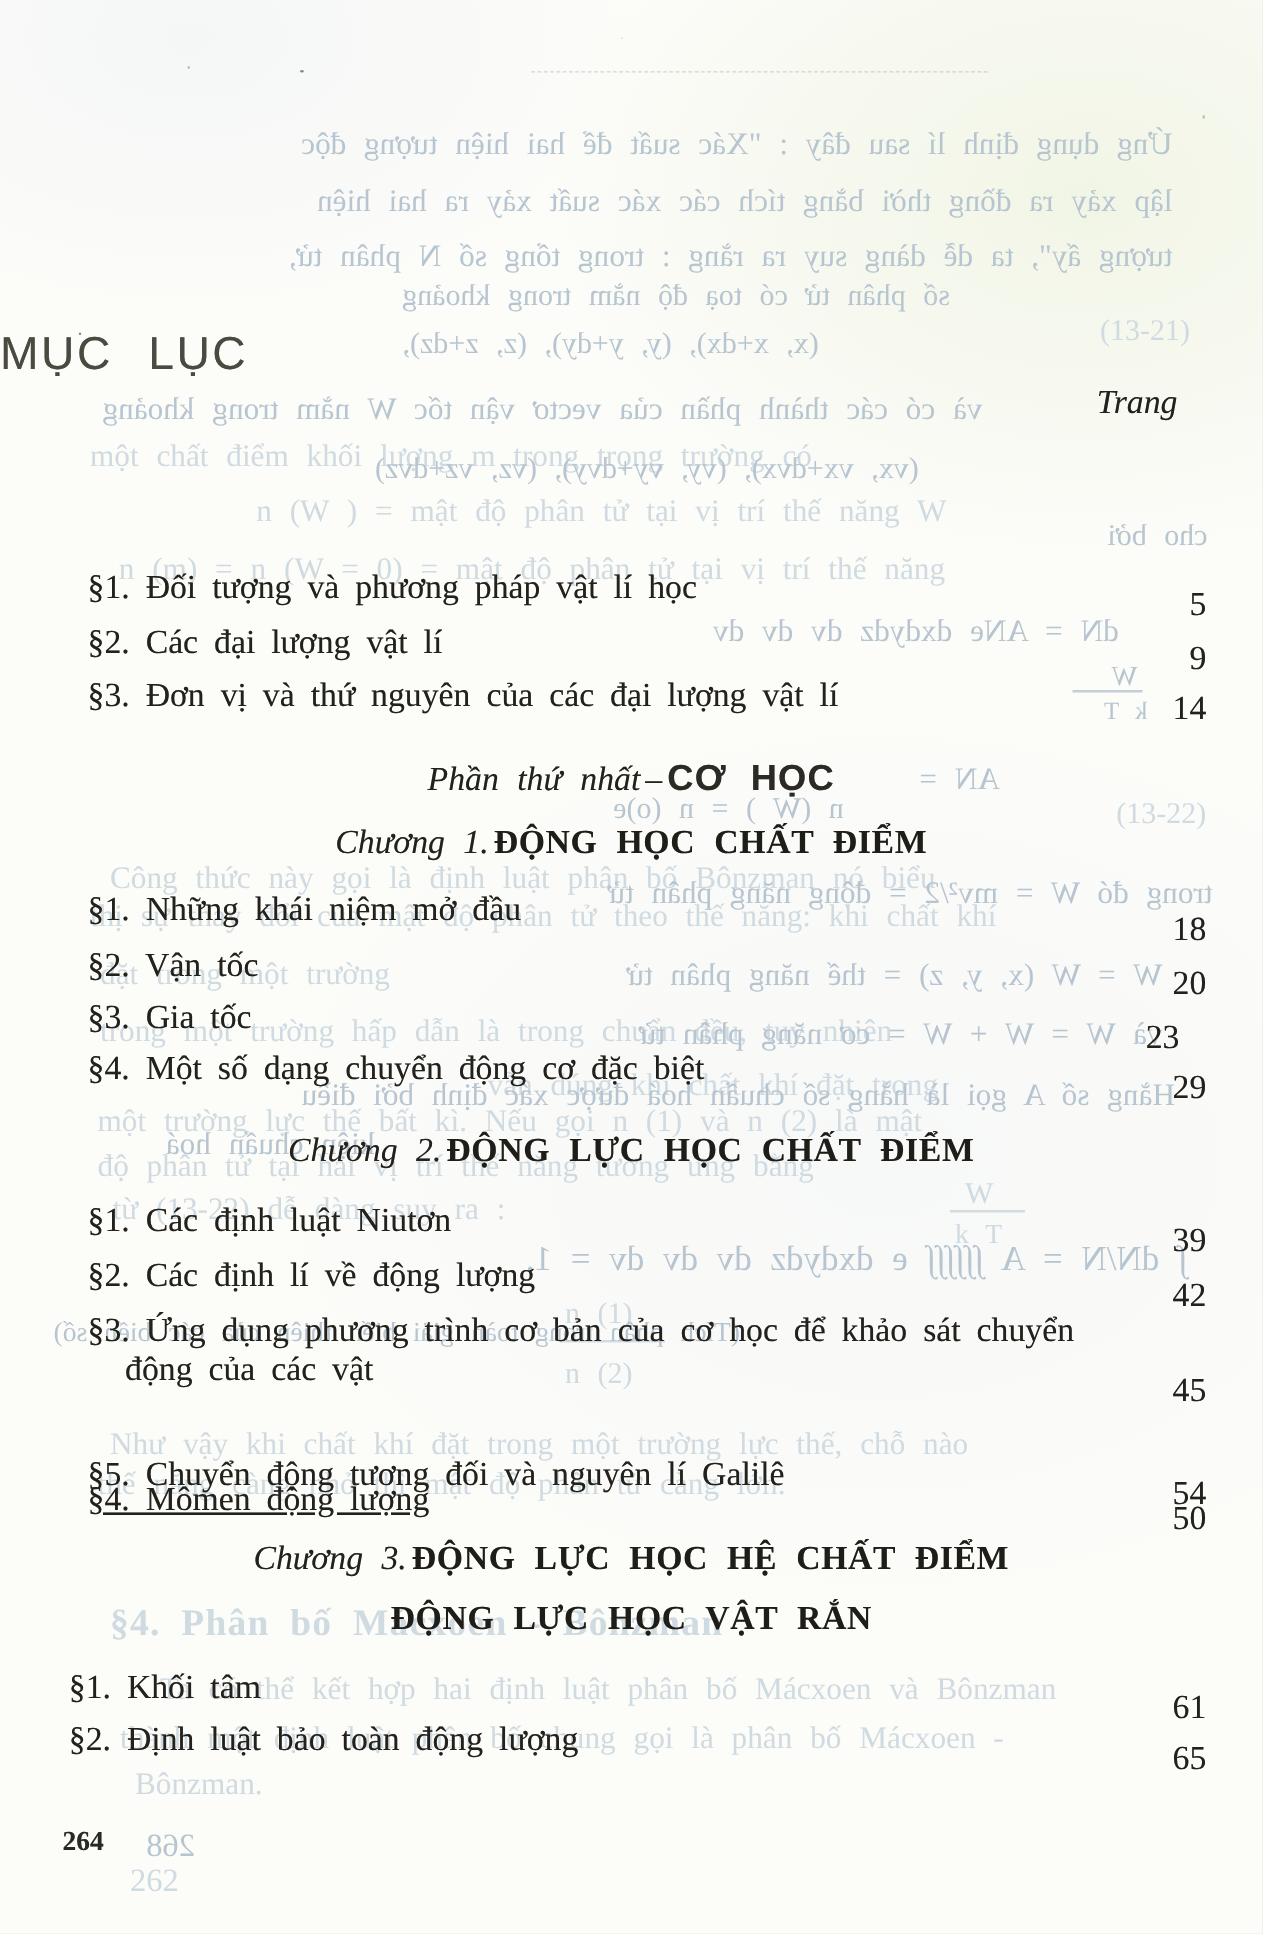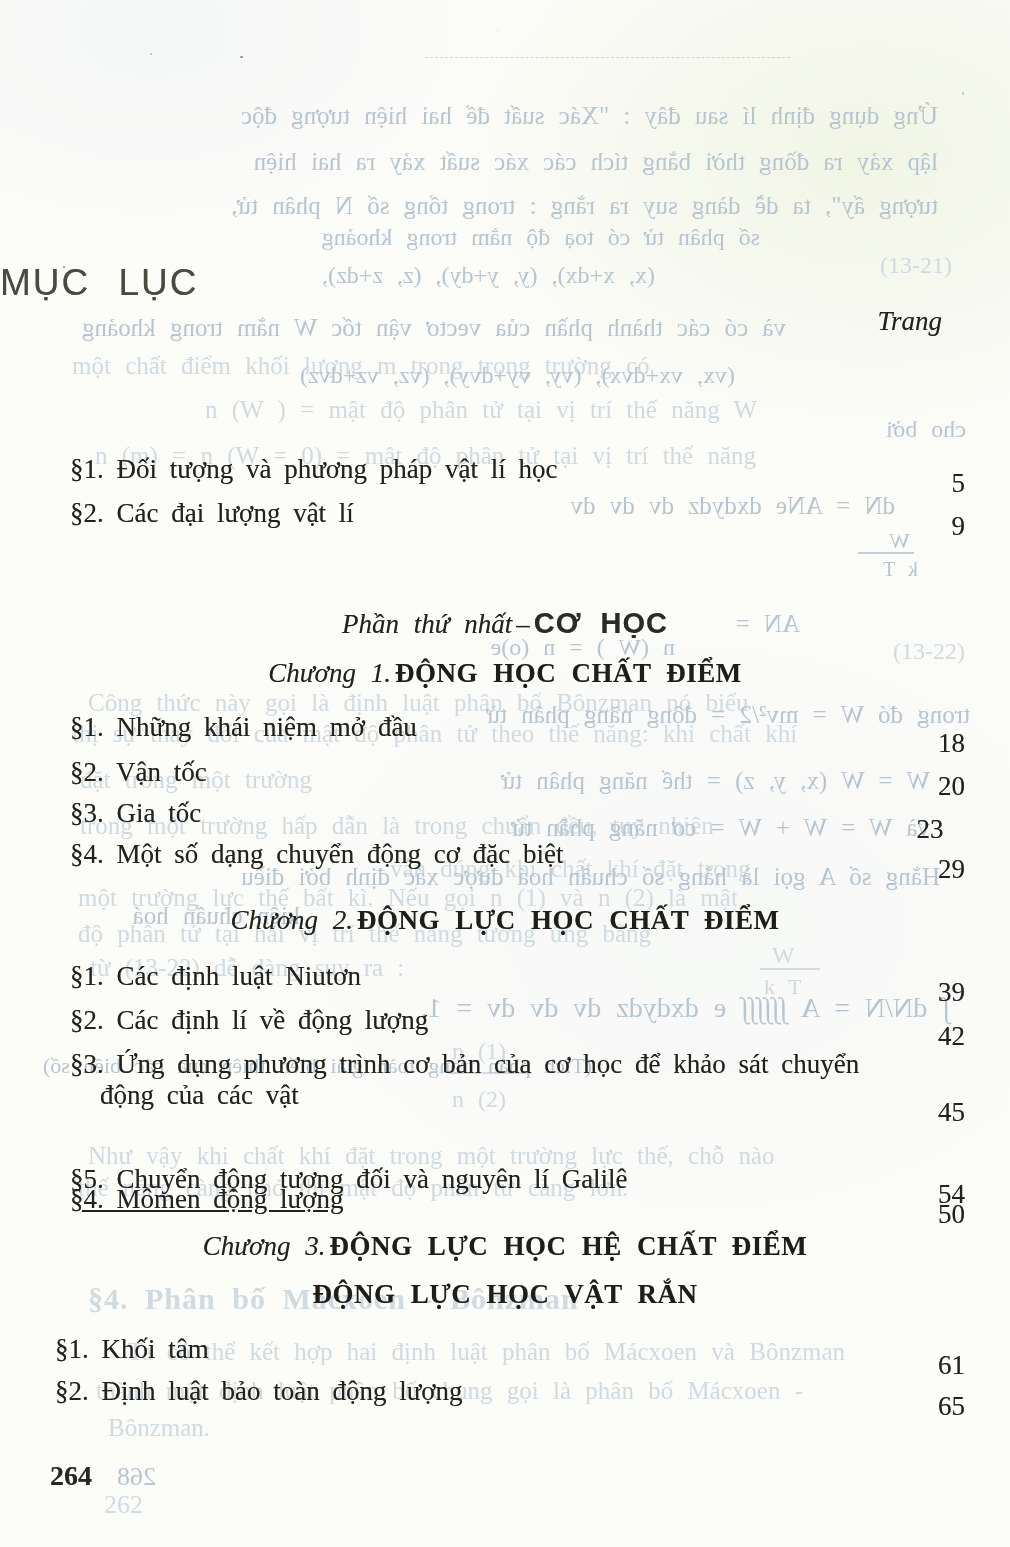--- a/index.html
+++ b/index.html
@@ -35,21 +35,21 @@
   .center{left:0;width:1010px;text-align:center;}
   .kicker{font-style:italic;font-size:27px;word-spacing:8px;}
   .chname{font-weight:bold;font-size:27px;word-spacing:8px;letter-spacing:.5px;color:#1f1d18;}
   .partname{
     font-family:"Liberation Sans","DejaVu Sans",sans-serif;
     font-weight:bold;font-size:29px;word-spacing:10px;letter-spacing:1px;color:#2c2a24;
   }
   .row{position:absolute;left:70px;right:45px;font-size:27px;word-spacing:6px;}
   .row .num{position:absolute;right:0;width:70px;text-align:right;font-size:27px;}
   .row .l2{display:block;margin-left:30px;}
-  .folio{font-weight:bold;font-size:28px;left:50px;top:1460px;color:#2a2823;}
+  .folio{font-weight:bold;font-size:22px;left:50px;top:1460px;color:#2a2823;}
   .speck{position:absolute;border-radius:50%;background:#8b8b85;}
   .dust{position:absolute;top:57px;left:425px;width:365px;border-top:1px dashed rgba(140,140,135,.35);}
 </style>
 </head>
 <body>
 
 <div class="page">
 
   <div class="gh dk mir" style="left:70px;top:102px;width:868px;">Ứng dụng định lí sau đây : "Xác suất để hai hiện tượng độc</div>
   <div class="gh dk mir" style="left:70px;top:148px;width:868px;">lập xảy ra đồng thời bằng tích các xác suất xảy ra hai hiện</div>
@@ -112,20 +112,24 @@
 
 
   <div class="fg row" style="top:454px;">
     <span>§1. Đối tượng và phương pháp vật lí học</span>
     <span class="num" style="top:14px;">5</span>
   </div>
   <div class="fg row" style="top:498px;">
     <span>§2. Các đại lượng vật lí</span>
     <span class="num" style="top:13px;">9</span>
   </div>
+  <div class="fg row" style="top:541px;">
+    <span>§3. Đơn vị và thứ nguyên của các đại lượng vật lí</span>
+    <span class="num" style="top:10px;">14</span>
+  </div>
 
   <div class="fg center" style="top:607px;">
     <span class="kicker">Phần thứ nhất</span>
     <span class="kicker">–</span>
     <span class="partname">CƠ HỌC</span>
   </div>
 
   <div class="fg center" style="top:658px;">
     <span class="kicker">Chương 1.</span>
     <span class="chname">ĐỘNG HỌC CHẤT ĐIỂM</span>

